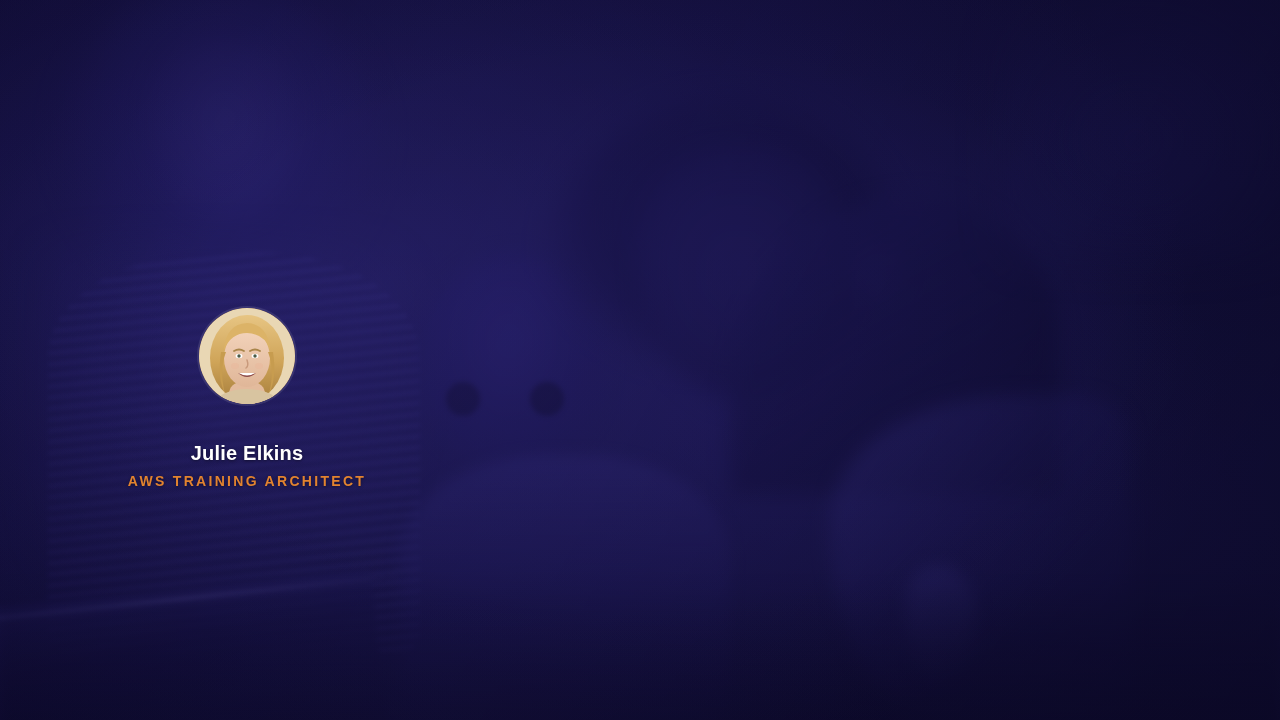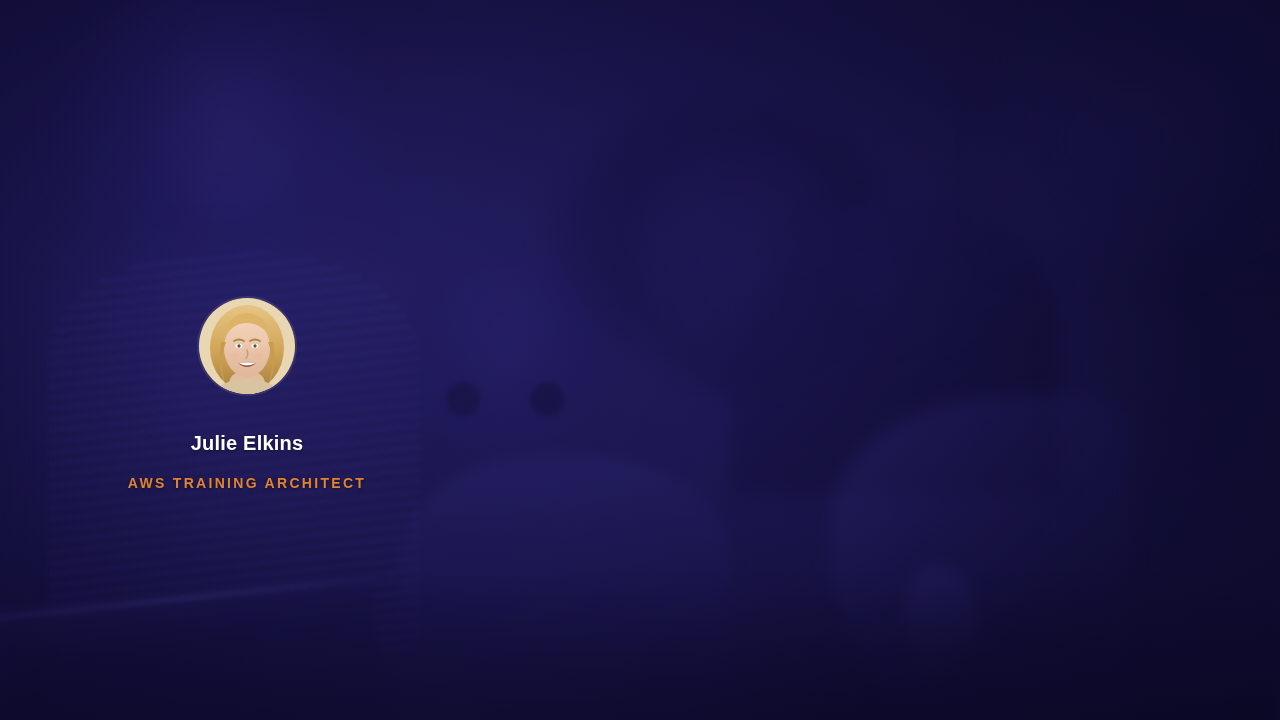--- a/index.html
+++ b/index.html
@@ -190,21 +190,21 @@
   .bg-vignette {
     position:absolute; inset:0;
     background:radial-gradient(ellipse 88% 92% at 50% 46%, rgba(0,0,0,0) 40%, rgba(10,7,36,.55) 100%);
   }
 
   
   .content { position:absolute; inset:0; }
 
   .presenter {
     position:absolute;
-    left:0; top:298px;
+    left:0; top:308px;
     width:470px;
     display:flex;
     flex-direction:column;
     align-items:center;
     padding-left:24px;
   }
 
   .avatar {
     width:96px; height:96px;
     border-radius:50%;
@@ -220,21 +220,21 @@
     color:#ffffff;
     font-size:20px;
     font-weight:bold;
     letter-spacing:.2px;
     line-height:1.1;
     text-shadow:0 1px 3px rgba(0,0,0,.45);
     white-space:nowrap;
   }
 
   .presenter-role {
-    margin-top:22px;
+    margin-top:10px;
     color:#e2832f;
     font-size:14px;
     font-weight:bold;
     letter-spacing:2.3px;
     line-height:1.1;
     text-transform:uppercase;
     text-shadow:0 1px 3px rgba(0,0,0,.42);
     white-space:nowrap;
   }
 

